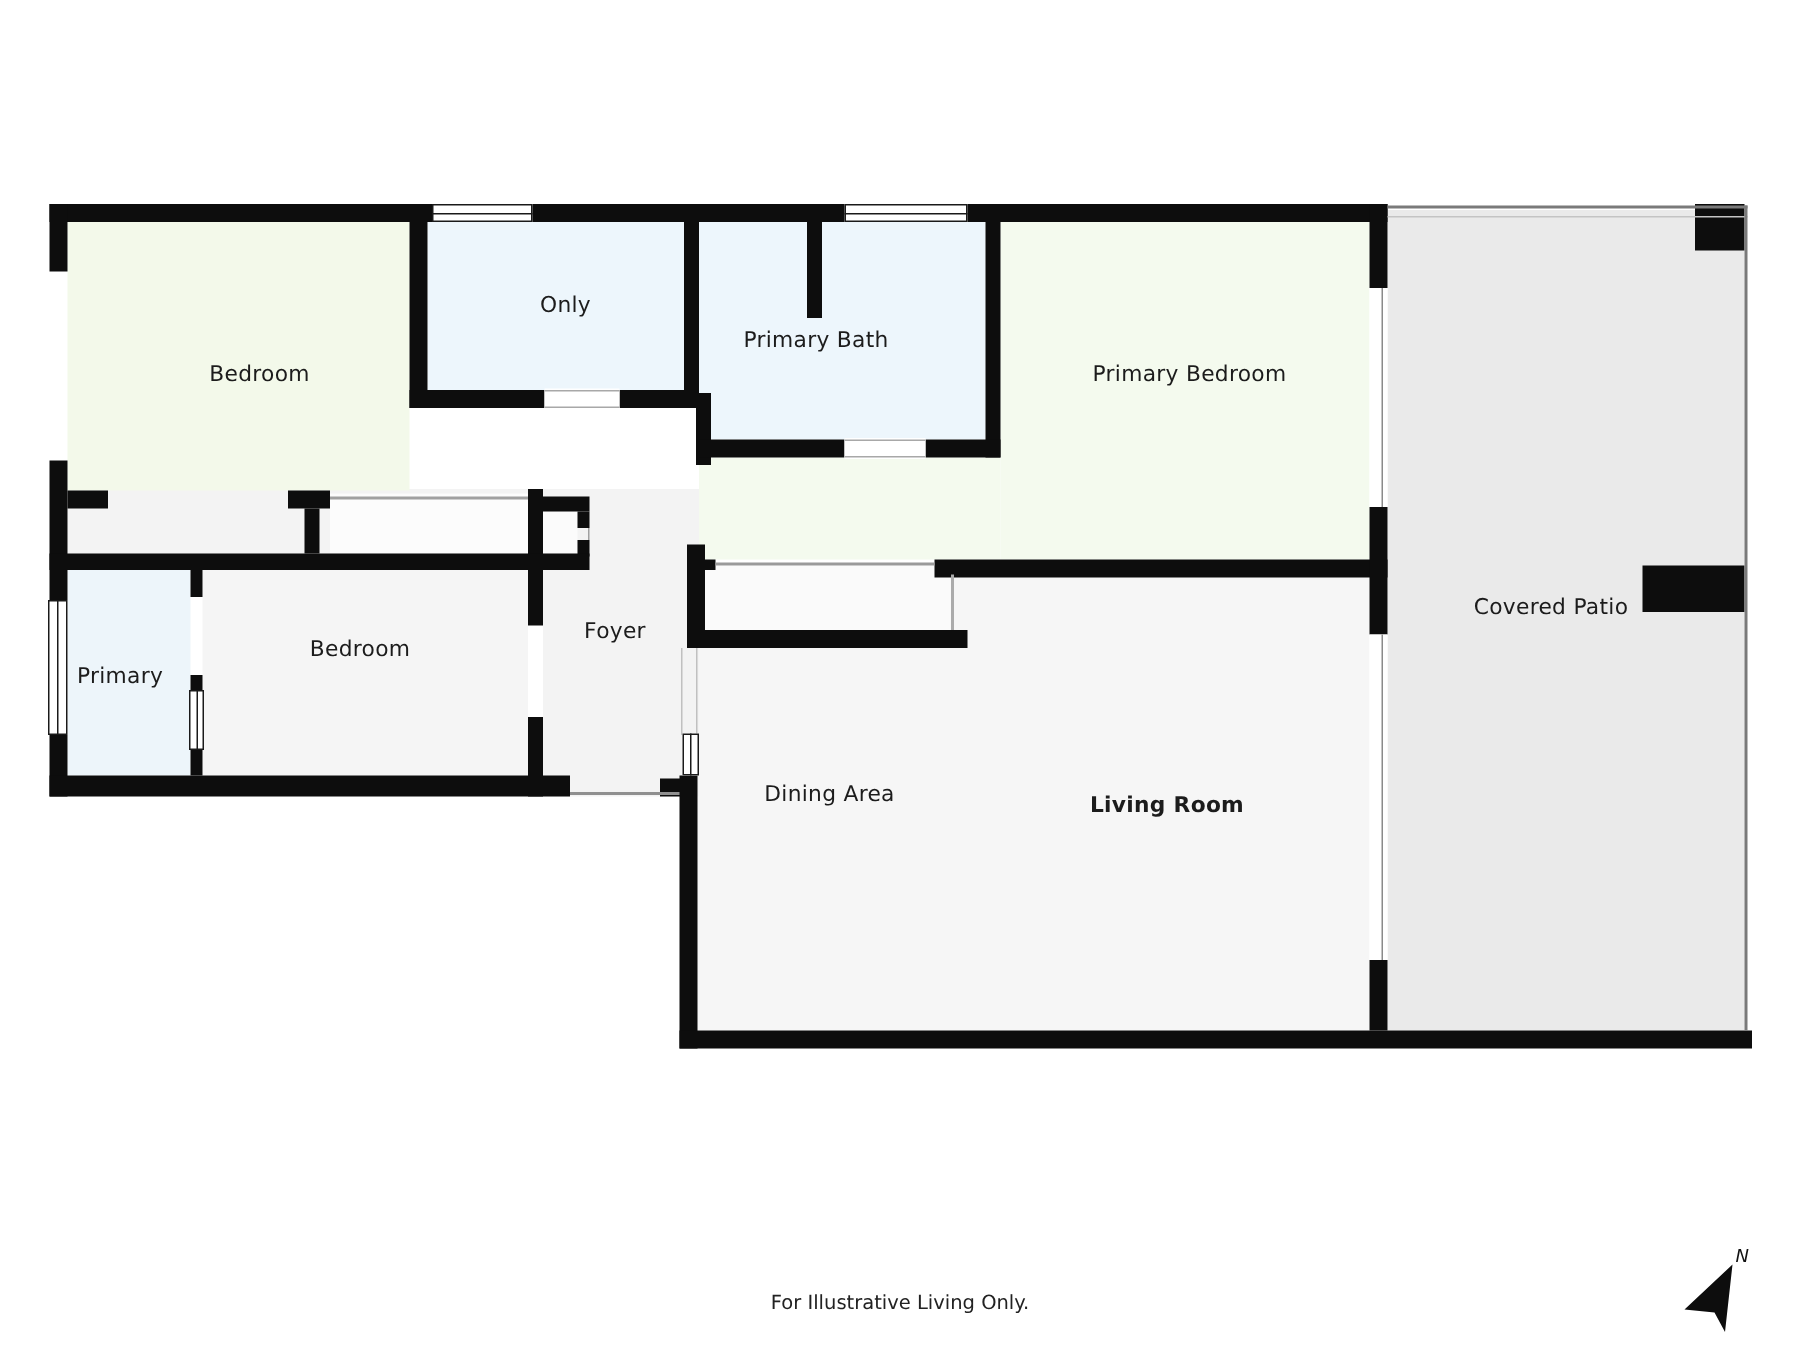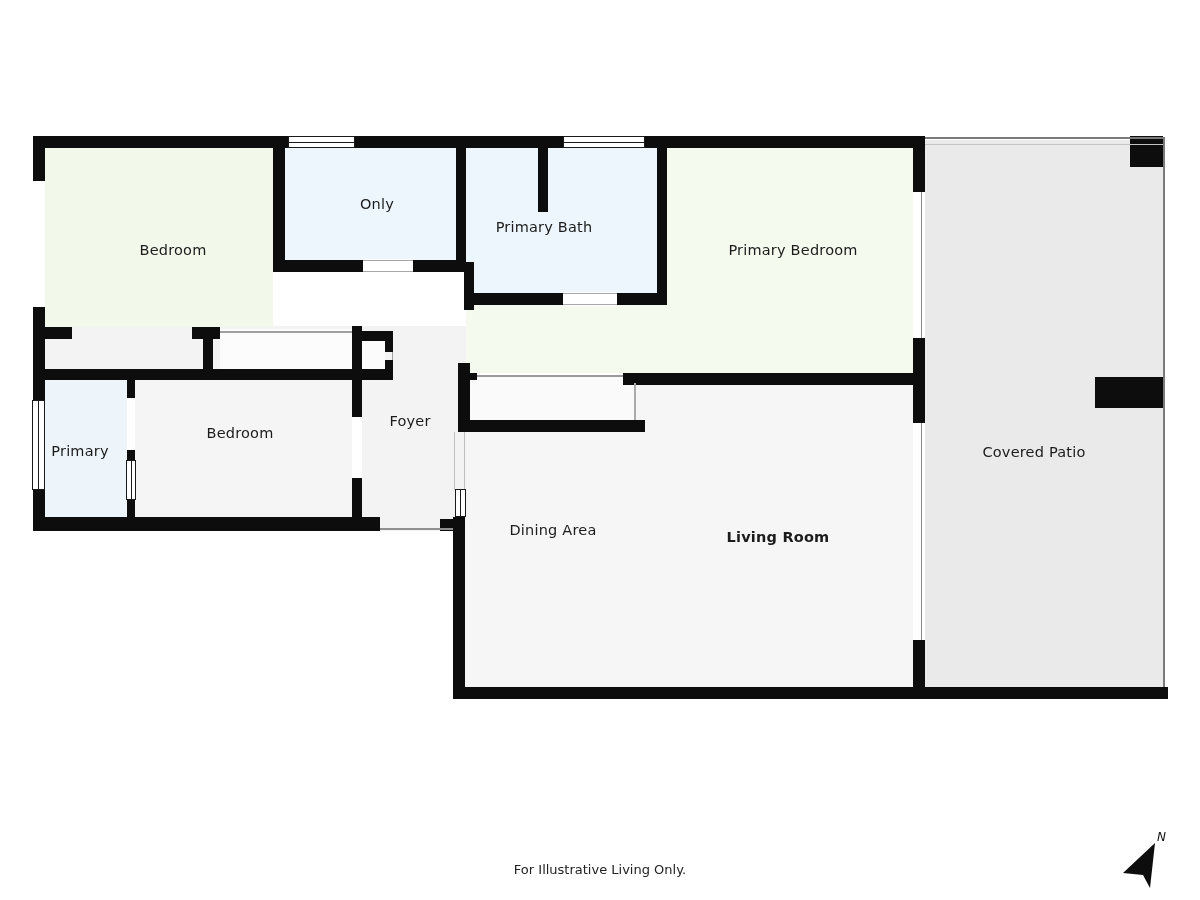--- a/index.html
+++ b/index.html
@@ -116,21 +116,21 @@
       <div class="win" style="left: 126px; top: 460px; width: 10px; height: 40px;"></div>
       <div class="win-line" style="left: 130.5px; top: 460px; width: 1px; height: 40px;"></div>
       <div class="win" style="left: 455px; top: 489px; width: 11px; height: 28px;"></div>
       <div class="win-line" style="left: 460px; top: 489px; width: 1px; height: 28px;"></div>
     </div>
   <div id="layer-labels">
       <div class="room-label" style="left: 173px; top: 250px;">Bedroom</div>
       <div class="room-label" style="left: 377px; top: 204px;">Only</div>
       <div class="room-label" style="left: 544px; top: 227px;">Primary Bath</div>
       <div class="room-label" style="left: 793px; top: 250px;">Primary Bedroom</div>
-      <div class="room-label" style="left: 1034px; top: 452px;">Covered Patio</div>
+      <div class="room-label" style="left: 1034px; top: 405px;">Covered Patio</div>
       <div class="room-label" style="left: 80px; top: 451px;">Primary</div>
       <div class="room-label" style="left: 240px; top: 433px;">Bedroom</div>
       <div class="room-label" style="left: 410px; top: 421px;">Foyer</div>
       <div class="room-label" style="left: 553px; top: 530px;">Dining Area</div>
       <div class="room-label" style="left: 778px; top: 537px; font-weight: bold;">Living Room</div>
     </div>
 
   <div id="disclaimer">For Illustrative Living Only.</div>
 
   <svg id="compass" width="90" height="82" viewBox="0 0 90 82">

